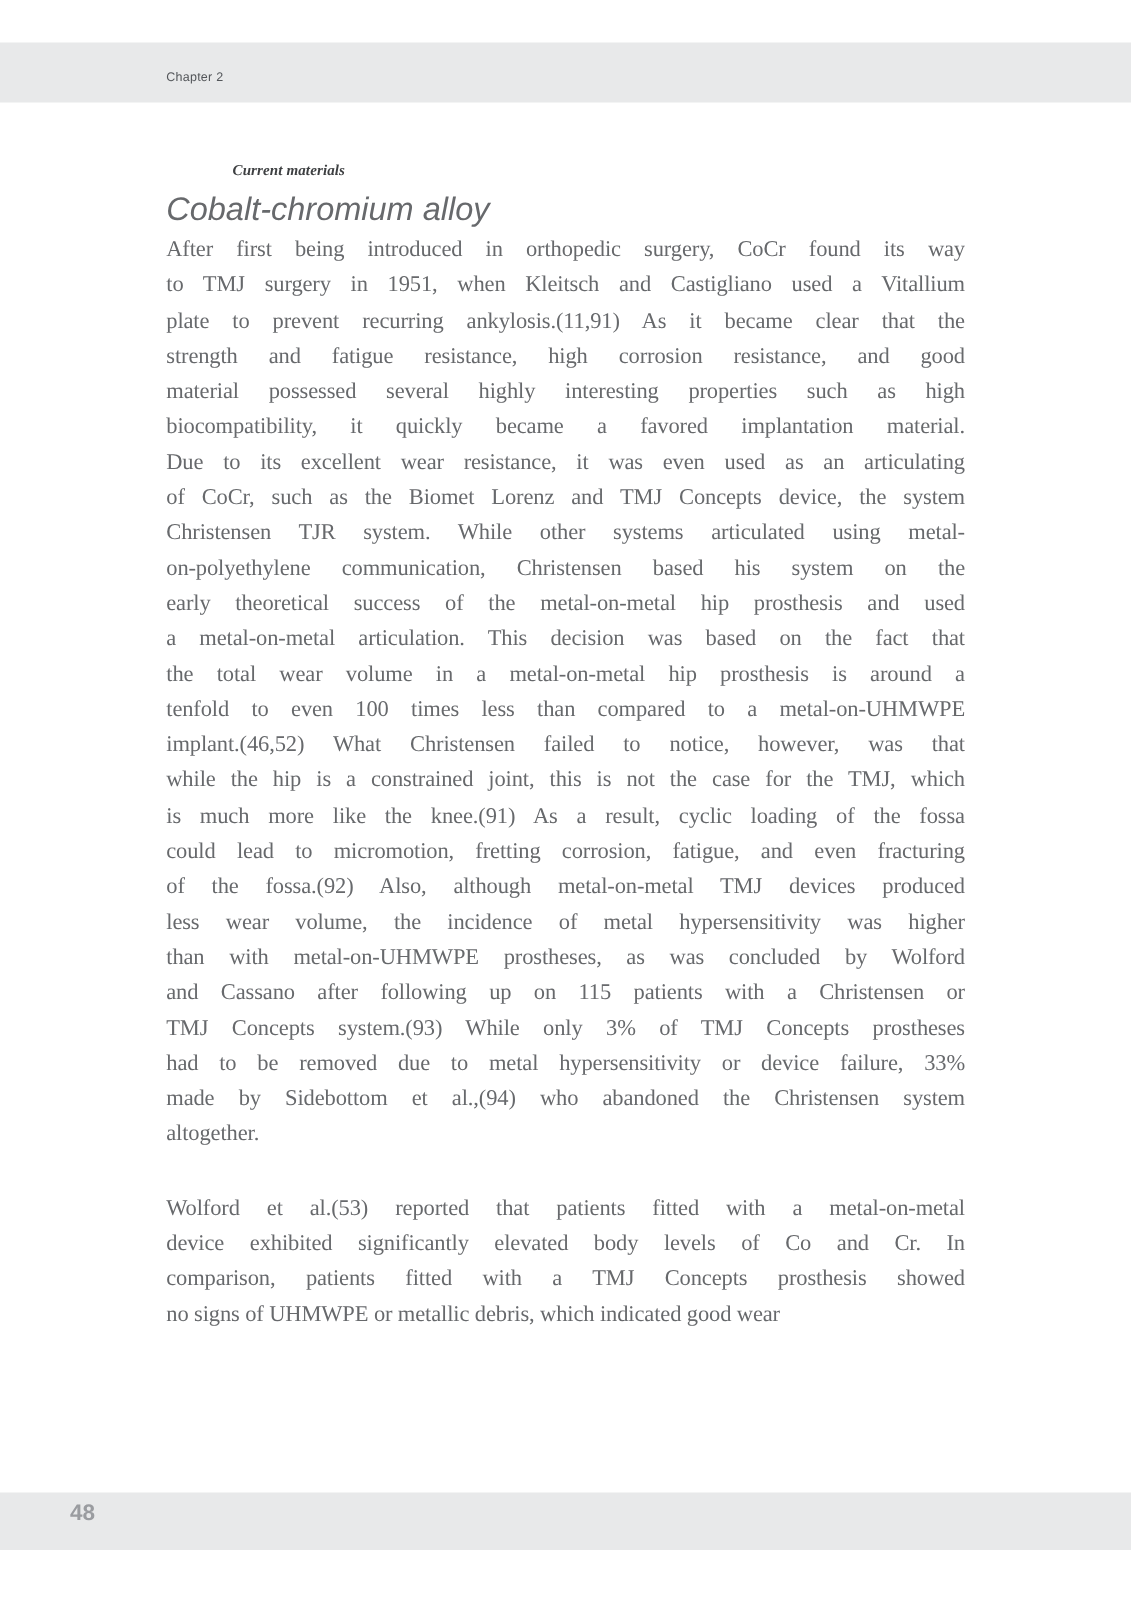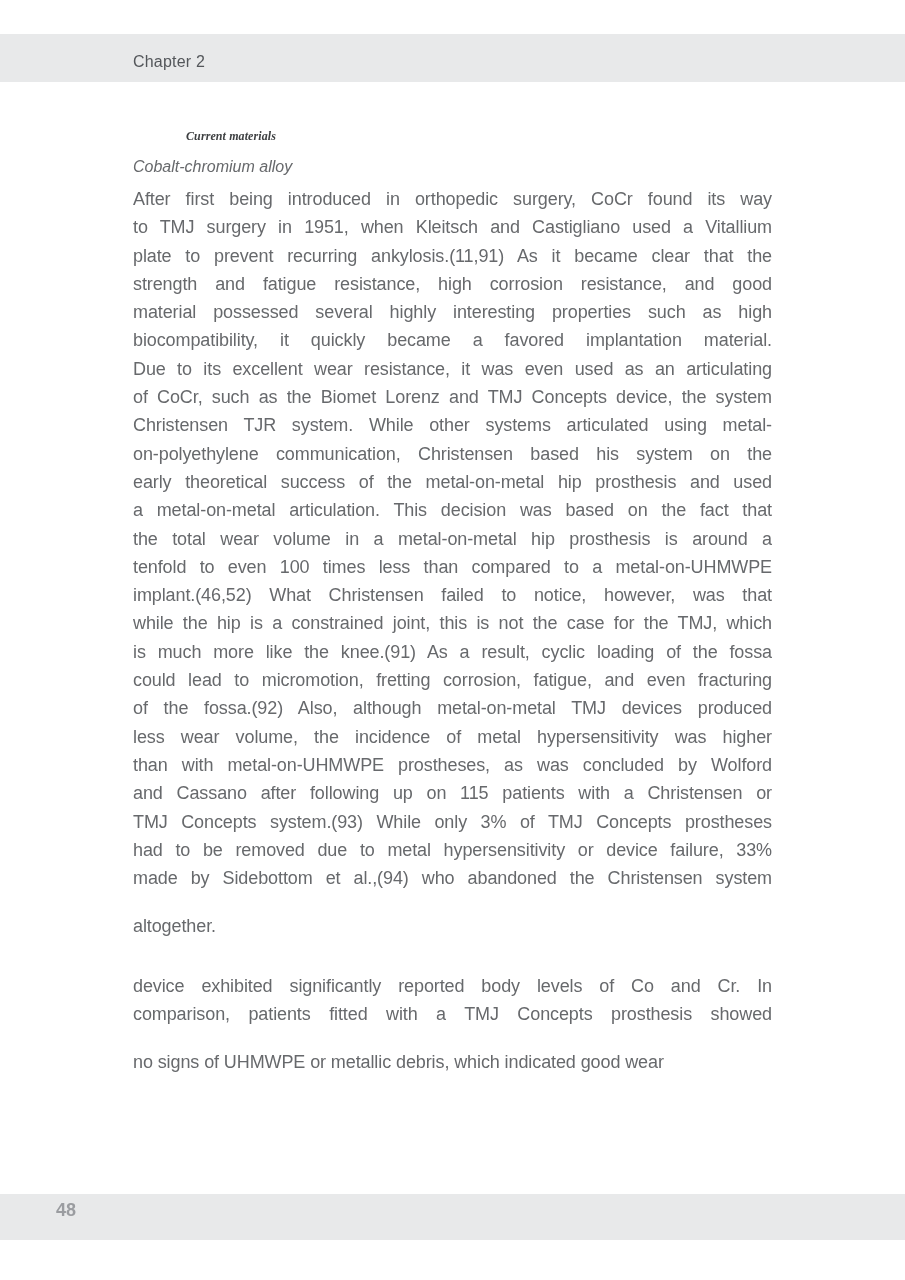--- a/index.html
+++ b/index.html
@@ -20,58 +20,58 @@
   }
   .band{
     position:absolute;left:0;width:905px;
     background:var(--band);
   }
   .band-top{top:34px;height:48px;}
   .band-bottom{top:1194px;height:46px;}
   .chapter-label{
     position:absolute;left:133px;top:34px;height:56px;
     display:flex;align-items:center;
-    font-size:16px;letter-spacing:0.2px;
+    font-size:10px;letter-spacing:0.2px;
     color:var(--chapter-text);
   }
   .page-number{
     position:absolute;left:56px;top:1194px;height:32px;
     display:flex;align-items:center;
     font-size:18px;font-weight:700;
     color:var(--page-number-text);
   }
   .section-title{
     position:absolute;left:146px;top:121px;
     font-family:"Liberation Serif",serif;
     font-weight:700;font-style:italic;
     font-size:12px;line-height:30px;
     color:var(--heading-text);
     letter-spacing:0.1px;
     margin-left:40px;
   }
   .subsection-title{
     position:absolute;left:133px;top:152px;
     font-style:italic;
-    font-size:16px;line-height:30px;
+    font-size:26px;line-height:30px;
     color:var(--subheading-text);
   }
   .body-text{
     position:absolute;left:133px;top:185px;width:639px;
     font-size:18px;line-height:28.3px;
     color:var(--body-text);
     letter-spacing:-0.1px;
   }
   .para + .para{margin-top:31px;}
   .line{
     text-align:justify;
     text-align-last:justify;
+    font-family:Liberation Serif, serif;
   }
   .line.pl{
     text-align-last:left;
-    margin-top:20px;
   }
 </style>
 </head>
 <body>
 
 <div class="band band-top"></div>
 <div class="chapter-label">Chapter 2</div>
 
 <div class="section-title">Current materials</div>
 <div class="subsection-title">Cobalt-chromium alloy</div>
@@ -99,20 +99,21 @@
       <div class="line">of the fossa.(92) Also, although metal-on-metal TMJ devices produced</div>
       <div class="line">less wear volume, the incidence of metal hypersensitivity was higher</div>
       <div class="line">than with metal-on-UHMWPE prostheses, as was concluded by Wolford</div>
       <div class="line">and Cassano after following up on 115 patients with a Christensen or</div>
       <div class="line">TMJ Concepts system.(93) While only 3% of TMJ Concepts prostheses</div>
       <div class="line">had to be removed due to metal hypersensitivity or device failure, 33%</div>
       <div class="line">made by Sidebottom et al.,(94) who abandoned the Christensen system</div>
       <div class="line pl">altogether.</div>
     </div>
     <div class="para">
-      <div class="line">device exhibited significantly reported body levels of Co and Cr. In</div>
+      <div class="line">Wolford et al.(53) reported that patients fitted with a metal-on-metal</div>
+      <div class="line">device exhibited significantly elevated body levels of Co and Cr. In</div>
       <div class="line">comparison, patients fitted with a TMJ Concepts prosthesis showed</div>
       <div class="line pl">no signs of UHMWPE or metallic debris, which indicated good wear</div>
     </div>
   </div>
 
 <div class="band band-bottom"></div>
 <div class="page-number">48</div>
 
 </body></html>

